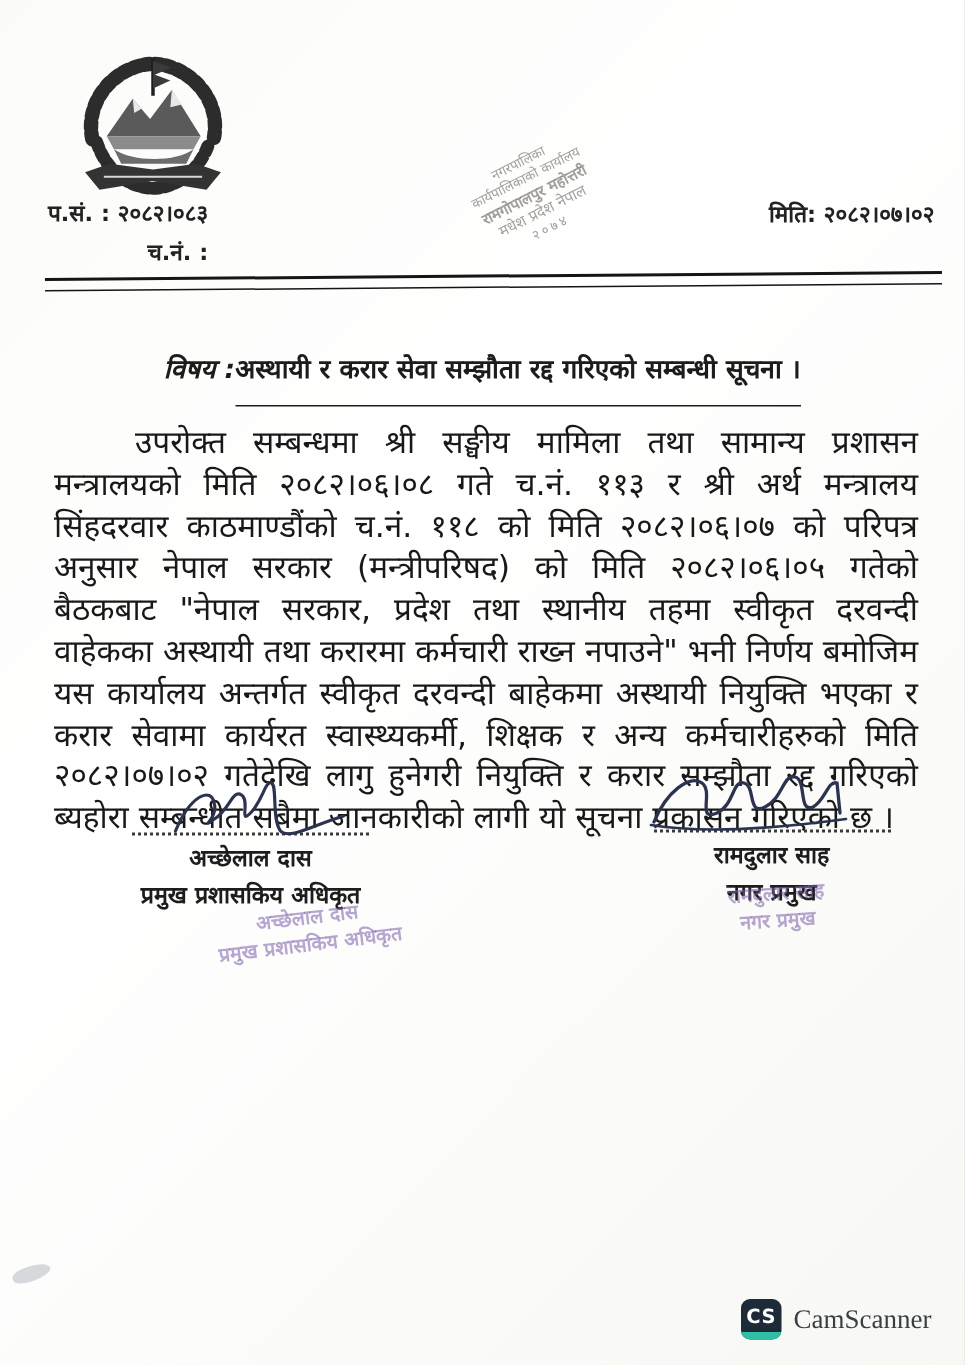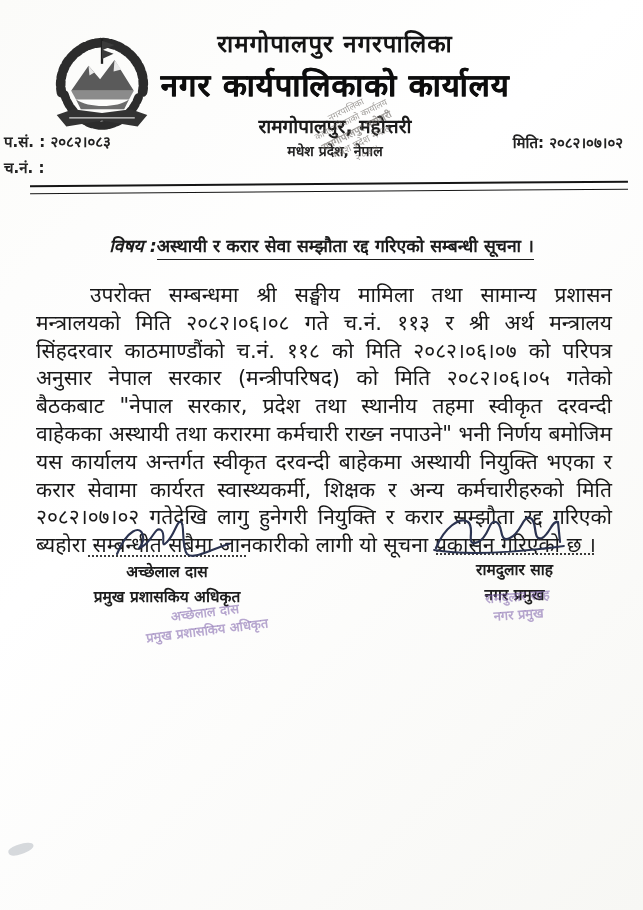--- a/index.html
+++ b/index.html
@@ -29,32 +29,32 @@
     transform:rotate(-27deg);
     text-align:center;color:rgba(105,100,95,.62);
     line-height:1.25;pointer-events:none;
   }
   .hstamp .s1{font-size:9px;}
   .hstamp .s2{font-size:9px;}
   .hstamp .s3{font-size:10px;font-weight:bold;}
   .hstamp .s4{font-size:10px;}
   .hstamp .s5{font-size:9px;letter-spacing:2px;}
   
-  .refs{position:absolute;left:4px;top:131px;font-size:15px;font-weight:bold;color:#222;}
+  .refs{position:absolute;left:32px;top:131px;font-size:15px;font-weight:bold;color:#222;text-align:right;}
   .refs .row{margin-bottom:6px;}
   .date{position:absolute;right:20px;top:132px;font-size:15px;font-weight:bold;color:#222;}
   .rule{
     position:absolute;left:30px;top:183px;width:598px;height:6px;
     border-top:2.6px solid #151515;border-bottom:1.4px solid #151515;
     transform:rotate(-0.45deg);
   }
   
   .subject{position:absolute;left:0;top:233px;width:643px;text-align:center;font-size:17.5px;}
   .subject .lbl{font-style:italic;font-weight:bold;margin-right:0;}
-  .subject .txt{font-weight:bold;border-bottom:1.6px solid #1c1c1c;padding-bottom:3px;}
+  .subject .txt{font-weight:bold;border-bottom:1.6px solid #1c1c1c;padding-bottom:13px;}
   
   .body-par{
     position:absolute;left:36px;top:282px;width:576px;
     font-size:21px;line-height:27.8px;text-align:justify;
     text-indent:54px;color:#181818;font-weight:500;
   }
   
   .sig-left{position:absolute;left:62px;top:516px;width:210px;text-align:center;}
   .sig-right{position:absolute;left:402px;top:508px;width:225px;text-align:center;}
   .sig-scribble{display:block;margin:0 auto -8px auto;}
@@ -94,26 +94,20 @@
     <path d="M60,17 L72,21.5 L60,27 Z" fill="#3a3a3a"></path>
     <path d="M28,60 L46,34 L58,48 L73,28 L93,60 Z" fill="#5a5a5a"></path>
     <path d="M46,34 L52,41 L47,44 Z" fill="#e9e9e9"></path>
     <path d="M73,28 L80,38 L72,40 Z" fill="#e9e9e9"></path>
     <path d="M28,60 L93,60 L88,69 L33,69 Z" fill="#8b8b8b"></path>
     <path d="M33,69 C46,78 76,78 88,69 L83,79 L38,79 Z" fill="#6c6c6c"></path>
     <path d="M13,85 L30,79 L60,83 L90,79 L107,85 L97,97 L60,91 L23,97 Z" fill="#333333"></path>
     <path d="M26,88 L94,88" stroke="#d8d8d8" stroke-width="1.4"></path>
   </svg>
 
-  <div class="hdr">
-    <div class="hdr-line1">रामगोपालपुर नगरपालिका</div>
-    <div class="hdr-line2">नगर कार्यपालिकाको कार्यालय</div>
-    <div class="hdr-line3">रामगोपालपुर, महोत्तरी</div>
-    <div class="hdr-line4">मधेश प्रदेश, नेपाल</div>
-  </div>
 
   <div class="hstamp">
     <div class="s1">नगरपालिका</div>
     <div class="s2">कार्यपालिकाको कार्यालय</div>
     <div class="s3">रामगोपालपुर महोत्तरी</div>
     <div class="s4">मधेश प्रदेश नेपाल</div>
     <div class="s5">२०७४</div>
   </div>
 
   <div class="refs">
@@ -164,14 +158,21 @@
     <div class="sig-title">नगर प्रमुख</div>
   </div>
 
   <div class="inkstamp stamp-right">
     <div>रामदुलार साह</div>
     <div>नगर प्रमुख</div>
   </div>
 
   <div class="artifact"></div>
 
+  <div class="cswm">
+    <div class="cs-icon">
+      <span class="cs-txt">CS</span>
+      <div class="cs-swoosh"></div>
+    </div>
+    <span class="cs-name">CamScanner</span>
+  </div>
 
 </div>
 
 </body></html>

